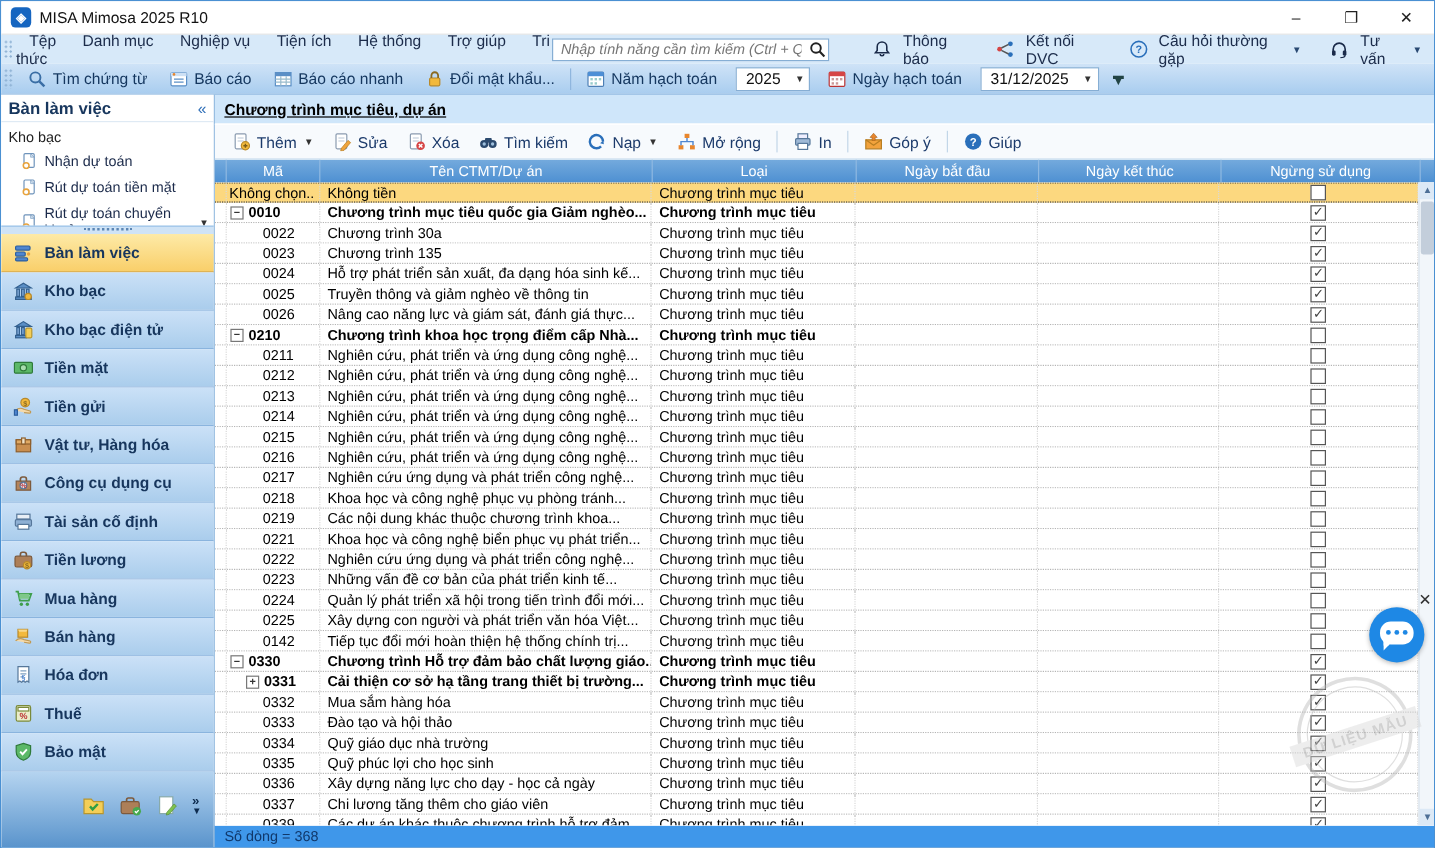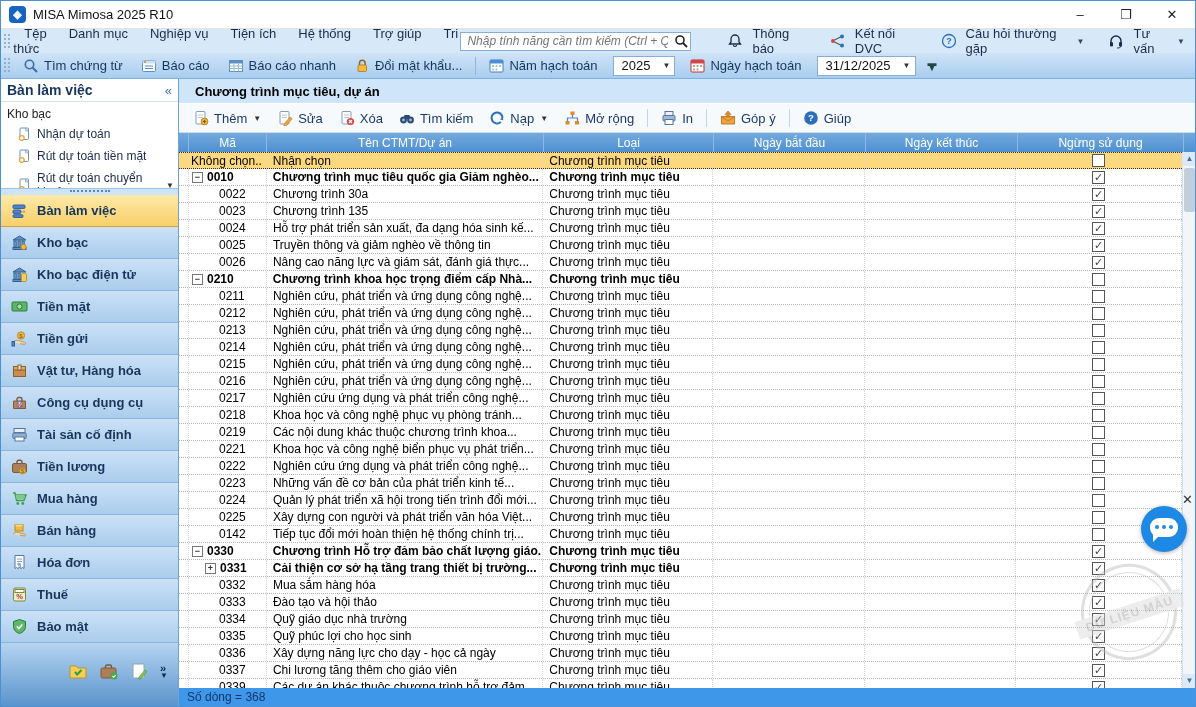--- a/index.html
+++ b/index.html
@@ -47,21 +47,21 @@
   .sb-splitter { height:7px; background:#cfe3f6; display:flex; align-items:center; justify-content:center; border-top:1px solid #9cc3e8; }
   .sb-splitter .dots { width:40px; border-bottom:2px dotted #5c86b4; margin-top:-2px; }
   .sb-nav { flex:0 0 auto; }
   .nav-item { height:32px; display:flex; align-items:center; gap:9px; padding:0 8px 0 10px; background:linear-gradient(#cbe1f7,#aacdec); border-bottom:1px solid #8ab4de; font-size:13px; font-weight:bold; color:#17365d; cursor:pointer; }
   .nav-item.selected { background:linear-gradient(#fdeaa7,#f9cf6a); border-bottom:1px solid #d8a433; }
   .sb-bottom { flex:1; background:linear-gradient(#b5d4f0,#5a94cc); display:flex; align-items:center; justify-content:flex-end; gap:12px; padding:0 10px 6px 0; }
   .sb-bottom .chev { display:flex; flex-direction:column; color:#0d2b4e; font-size:11px; line-height:7px; font-weight:bold; }
 
   
   .content { flex:1; display:flex; flex-direction:column; position:relative; }
-  .content-header { height:24px; background:#cfe6fa; display:flex; align-items:center; padding:0 16px; font-size:13px; font-weight:bold; color:#000; }
+  .content-header { height:24px; background:#cfe6fa; display:flex; align-items:center; padding:0 8px; font-size:13px; font-weight:bold; color:#000;text-decoration:underline; }
   .content-toolbar { height:30px; background:#f7fafd; border-top:1px solid #fff; border-bottom:1px solid #c9dcee; display:flex; align-items:center; padding:0 6px; font-size:13px; color:#1b3a6b; }
   .ct-btn { display:flex; align-items:center; gap:5px; padding:3px 8px; cursor:default; }
   .ct-caret { font-size:8px; color:#333; margin-left:1px; }
   .ct-sep { width:1px; height:18px; background:#c2d6e8; margin:0 5px; }
 
   
   .table-area { flex:1; position:relative; overflow:hidden; background:#fff; }
   .thead { display:flex; height:19px; background:linear-gradient(#74aadd,#4e90d2); }
   .th { color:#fff; font-size:12px; display:flex; align-items:center; justify-content:center; border-right:1px solid #8fb9e2; }
   .tbody { position:absolute; top:19px; left:0; right:13px; bottom:0; overflow:hidden; }
@@ -624,21 +624,21 @@
             <div class="th" style="width: 152px;">Ngày bắt đầu</div>
             <div class="th" style="width: 152px;">Ngày kết thúc</div>
             <div class="th" style="width: 166px;">Ngừng sử dụng</div>
           </div>
         <div class="tbody" id="tbody">
             <div class="tr selected">
               <div class="td" style="width: 10px;"></div>
               <div class="td" style="width: 78px; justify-content: flex-end; padding-right: 4px;">
                 <span>&lt;&lt; Không chọn..</span>
               </div>
-              <div class="td" style="width: 277px; padding-left: 6px;">Nhận chọn</div>
+              <div class="td" style="width: 277px; padding-left: 6px;">Không tiền</div>
               <div class="td" style="width: 170px; padding-left: 6px;">Chương trình mục tiêu</div>
               <div class="td" style="width: 152px;"></div>
               <div class="td" style="width: 152px;"></div>
               <div class="td" style="width: 166px;">
                 <span class="cbx"></span>
               </div>
             </div>
             <div class="tr">
               <div class="td" style="width: 10px;"></div>
               <div class="td bold" style="width: 78px; padding-left: 3px;">

